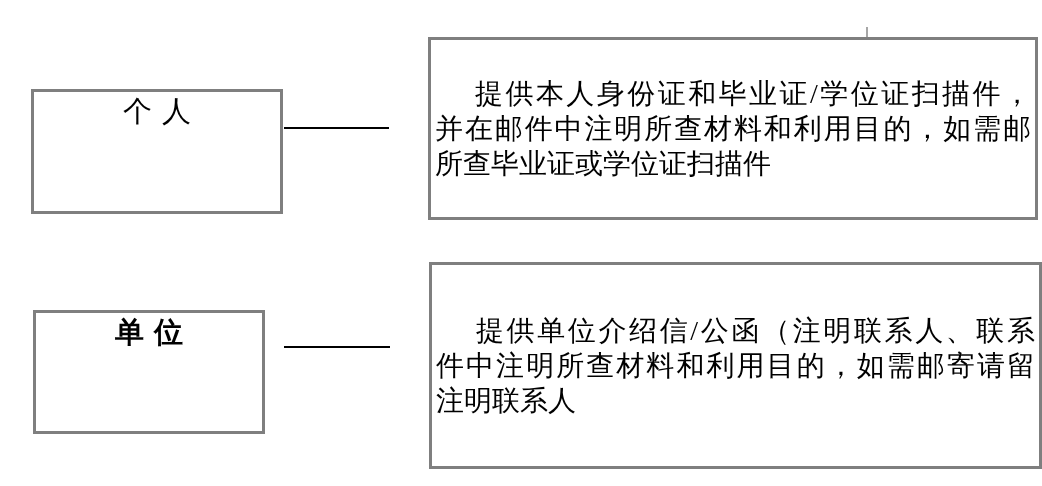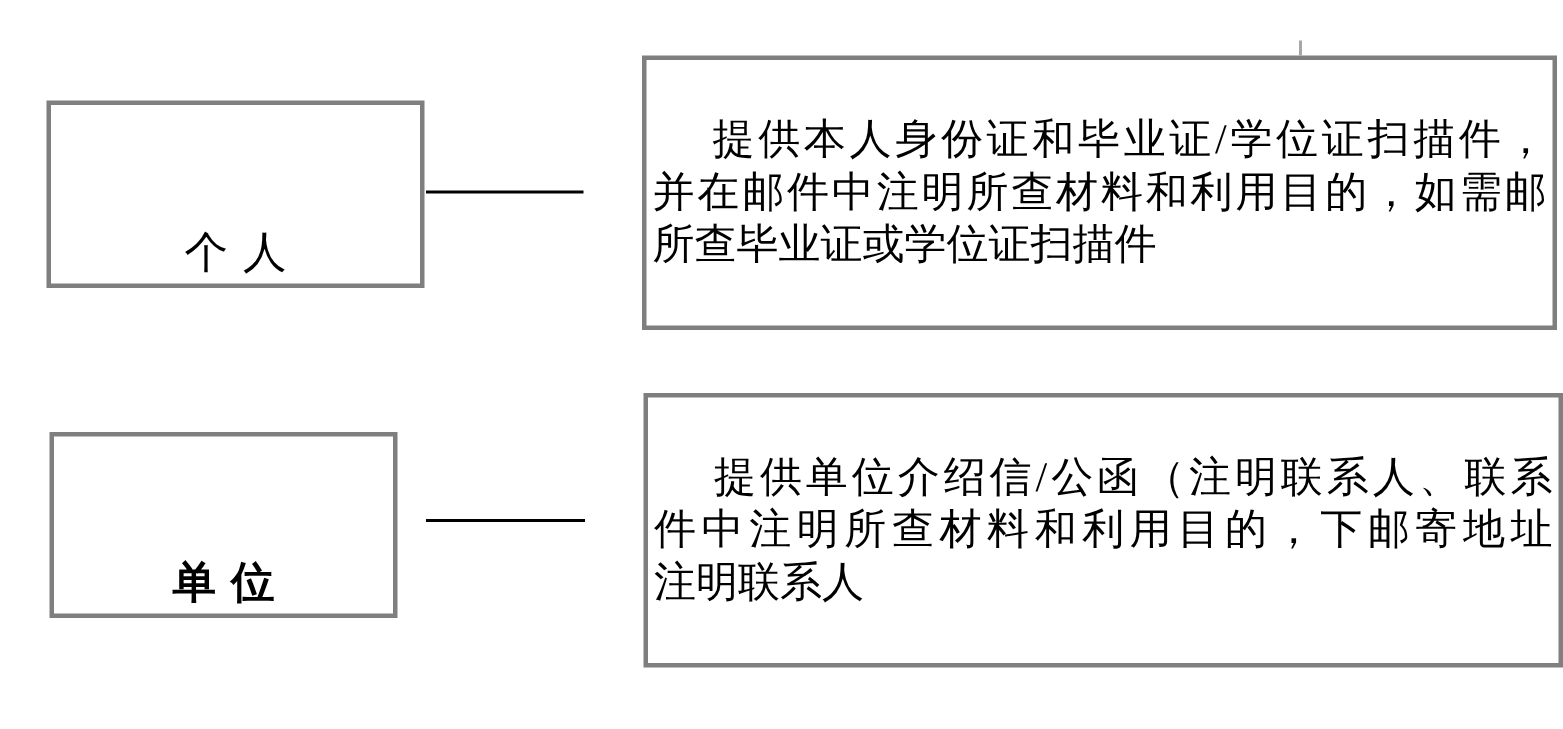--- a/index.html
+++ b/index.html
@@ -11,22 +11,23 @@
     font-family: "Liberation Serif", "DejaVu Serif", serif;
     color: var(--text, #000000);
     overflow: hidden;
   }
   .src-box {
     position: absolute;
     box-sizing: border-box;
     border: 3px solid var(--box-border, #7f7f7f);
     background: var(--background, #ffffff);
     display: flex;
-    align-items: flex-end;
+    align-items: flex-start;
     justify-content: center;
+    margin-top: 22px;
   }
   #src1 { left: 31px; top: 67px;  width: 252px; height: 125px; }
   #src2 { left: 33px; top: 288px; width: 232px; height: 124px; font-weight: bold; }
   .src-label {
     font-size: 29px;
     letter-spacing: 10px;
     text-indent: 10px;
     white-space: nowrap;
   }
   .connector {
@@ -41,21 +42,21 @@
     box-sizing: border-box;
     border: 3px solid var(--box-border, #7f7f7f);
     background: var(--background, #ffffff);
     display: flex;
     flex-direction: column;
     justify-content: center;
     padding: 0 4px;
     margin-left: 40px;
   }
   #desc1 { left: 388px; top: 37px;  width: 610px; height: 183px; }
-  #desc2 { left: 389px; top: 262px; width: 613px; height: 183px; }
+  #desc2 { left: 389px; top: 262px; width: 613px; height: 207px; }
   .desc-line {
     font-size: 28px;
     line-height: 35px;
     text-align: justify;
     text-align-last: justify;
     overflow: hidden;
     white-space: nowrap;
   }
   .desc-line.first { text-indent: 40px; }
   .desc-line.last  { text-align-last: left; }
@@ -82,19 +83,19 @@
     <div class="desc-line">并在邮件中注明所查材料和利用目的，如需邮</div>
     <div class="desc-line last">所查毕业证或学位证扫描件</div>
   </div>
 
   <div class="src-box" id="src2">
     <span class="src-label">单位</span>
   </div>
   <div class="connector" id="conn2"></div>
   <div class="desc-box" id="desc2">
     <div class="desc-line first">提供单位介绍信/公函（注明联系人、联系</div>
-    <div class="desc-line">件中注明所查材料和利用目的，下邮寄地址</div>
+    <div class="desc-line">件中注明所查材料和利用目的，如需邮寄请留</div>
     <div class="desc-line last">注明联系人</div>
   </div>
 
   <div class="stray-mark"></div>
 
 </div>
 
 </body></html>

